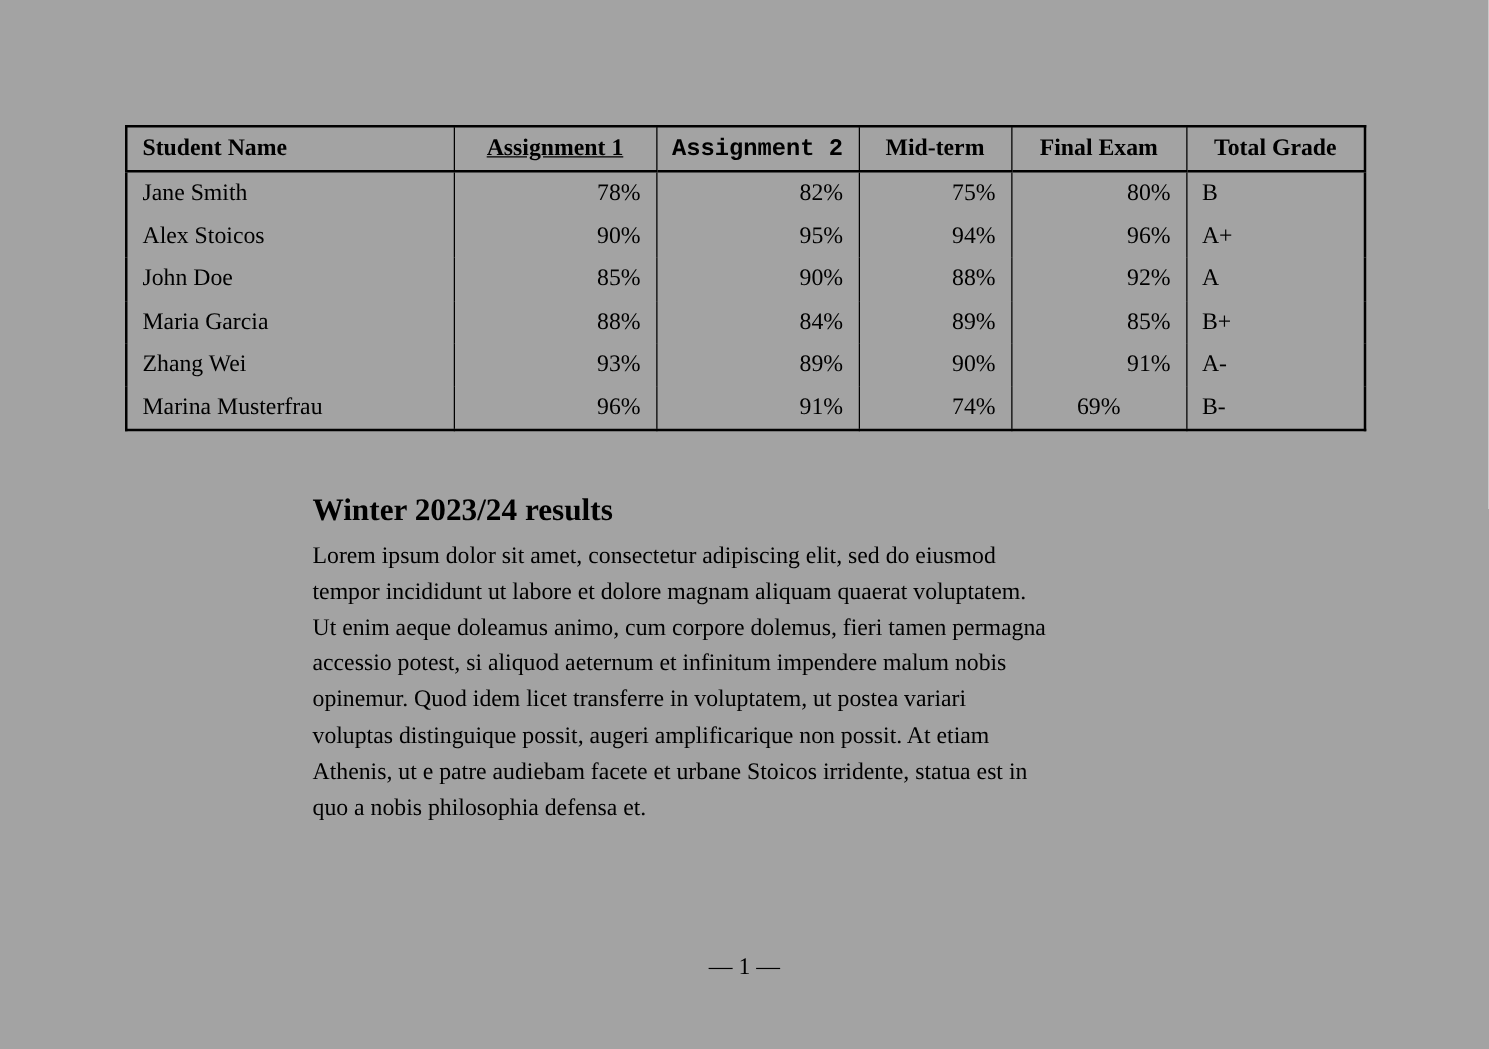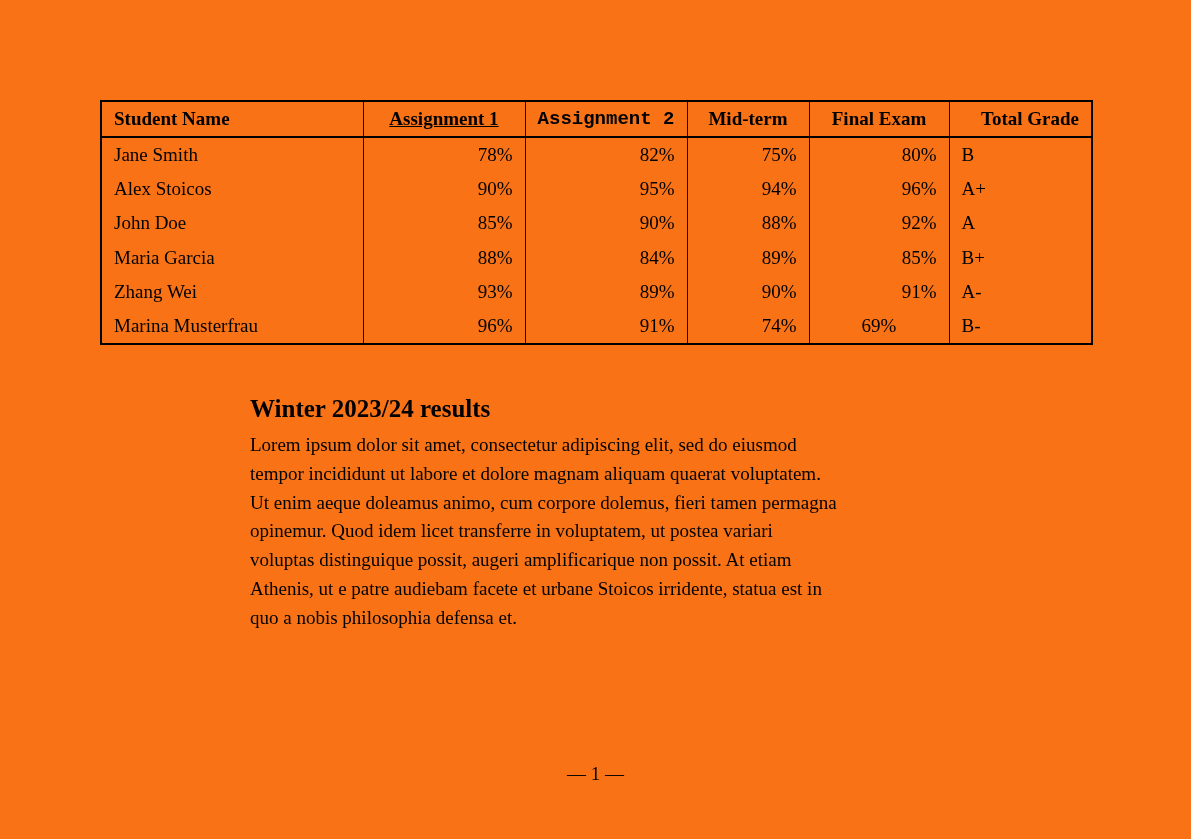--- a/index.html
+++ b/index.html
@@ -6,21 +6,21 @@
     margin: 0;
     padding: 0;
     background: #ffffff;
     font-family: "Liberation Serif", "DejaVu Serif", serif;
     color: #000000;
   }
   .page {
     position: relative;
     width: 1191px;
     height: 839px;
-    background: #f97316;
+    background: #a3a3a3;
     overflow: hidden;
   }
 
   
   .table-wrap {
     position: absolute;
     left: 100px;
     top: 100px;
   }
   table.grades {
@@ -104,21 +104,21 @@
           <col class="c4">
           <col class="c5">
       </colgroup>
       <thead>
         <tr>
             <th style="text-align: left;">Student Name</th>
             <th style="text-align: center; text-decoration: underline;">Assignment 1</th>
             <th style="text-align: center; font-family: Liberation Mono, monospace;">Assignment 2</th>
             <th style="text-align: center;">Mid-term</th>
             <th style="text-align: center;">Final Exam</th>
-            <th style="text-align: right;">Total Grade</th>
+            <th style="text-align: center;">Total Grade</th>
           </tr>
       </thead>
       <tbody>
           <tr>
             <td style="text-align: left;">Jane Smith</td>
             <td style="text-align: right;">78%</td>
             <td style="text-align: right;">82%</td>
             <td style="text-align: right;">75%</td>
             <td style="text-align: right;">80%</td>
             <td style="text-align: left;">B</td>
@@ -166,20 +166,21 @@
         </tbody>
     </table>
   </div>
 
   <div class="section">
     <h1 class="section-title">Winter 2023/24 results</h1>
     <div class="section-body">
         <span class="line">Lorem ipsum dolor sit amet, consectetur adipiscing elit, sed do eiusmod</span>
         <span class="line">tempor incididunt ut labore et dolore magnam aliquam quaerat voluptatem.</span>
         <span class="line">Ut enim aeque doleamus animo, cum corpore dolemus, fieri tamen permagna</span>
+        <span class="line">accessio potest, si aliquod aeternum et infinitum impendere malum nobis</span>
         <span class="line">opinemur. Quod idem licet transferre in voluptatem, ut postea variari</span>
         <span class="line">voluptas distinguique possit, augeri amplificarique non possit. At etiam</span>
         <span class="line">Athenis, ut e patre audiebam facete et urbane Stoicos irridente, statua est in</span>
         <span class="line">quo a nobis philosophia defensa et.</span>
       </div>
   </div>
 
   <div class="footer">— 1 —</div>
 
 </div>

